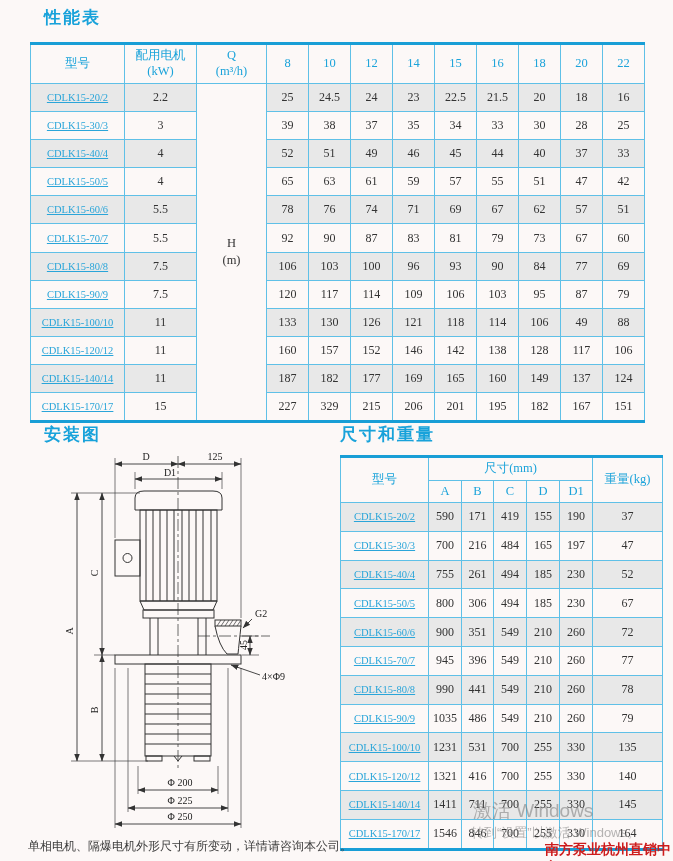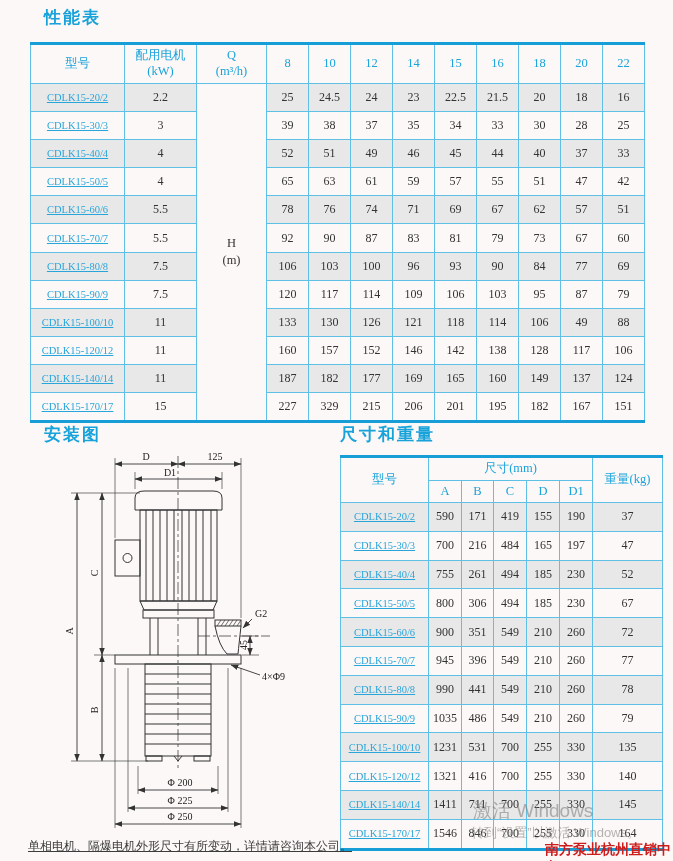--- a/index.html
+++ b/index.html
@@ -16,21 +16,21 @@
   .perf thead th { height:38px; }
   .perf tbody td { height:27.1px; font-size:12px; color:#333; }
   .perf td.model, .dims td.model { color:#2aa5d9; font-size:10.5px;text-decoration:underline; }
   tr.shade td { background:#e8e8e8; }
   .perf td.qcell { background:#fcf8f7; font-size:12.5px; color:#333; line-height:1.35; }
   .dims { left:340px; top:455px; width:322px;
           border-top:3px solid #189ed6; border-bottom:3px solid #189ed6; }
   .dims thead th.r1 { height:22px; }
   .dims thead th.r2 { height:21px; }
   .dims tbody td { height:27.8px; font-size:12px; color:#333; }
-  .note { position:absolute; left:28px; top:838px; font-size:12px; color:#3c3c3c;text-decoration:underline; }
+  .note { position:absolute; left:28px; top:838px; font-size:12px; color:#3c3c3c; }
   .wm1 { position:absolute; left:473px; top:798px; font-size:19px;
          color:rgba(120,120,120,0.55); font-family:"Liberation Sans", sans-serif;
          pointer-events:none; z-index:5; }
   .wm2 { position:absolute; left:471px; top:824px; font-size:13px;
          color:rgba(120,120,120,0.55); font-family:"Liberation Sans", sans-serif;
          pointer-events:none; z-index:5; }
   .vendor { position:absolute; left:545px; top:841px; font-size:14px; font-weight:600;
             color:#cd1c1c; font-family:"Liberation Sans", sans-serif; z-index:6; }
   .diagram { position:absolute; left:30px; top:448px; }
   .diagram .draw { stroke:#333; stroke-width:1; fill:none; }

